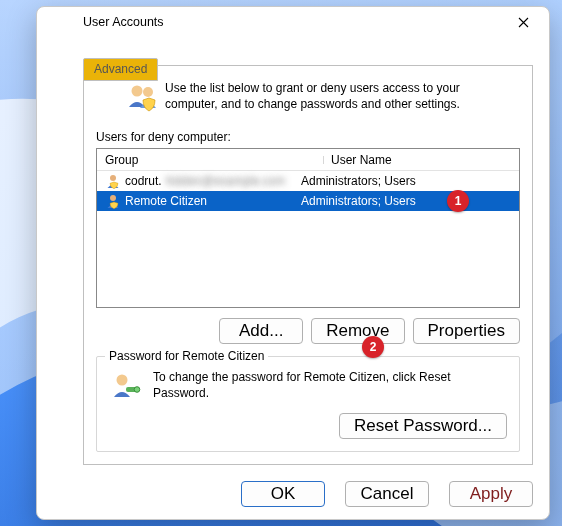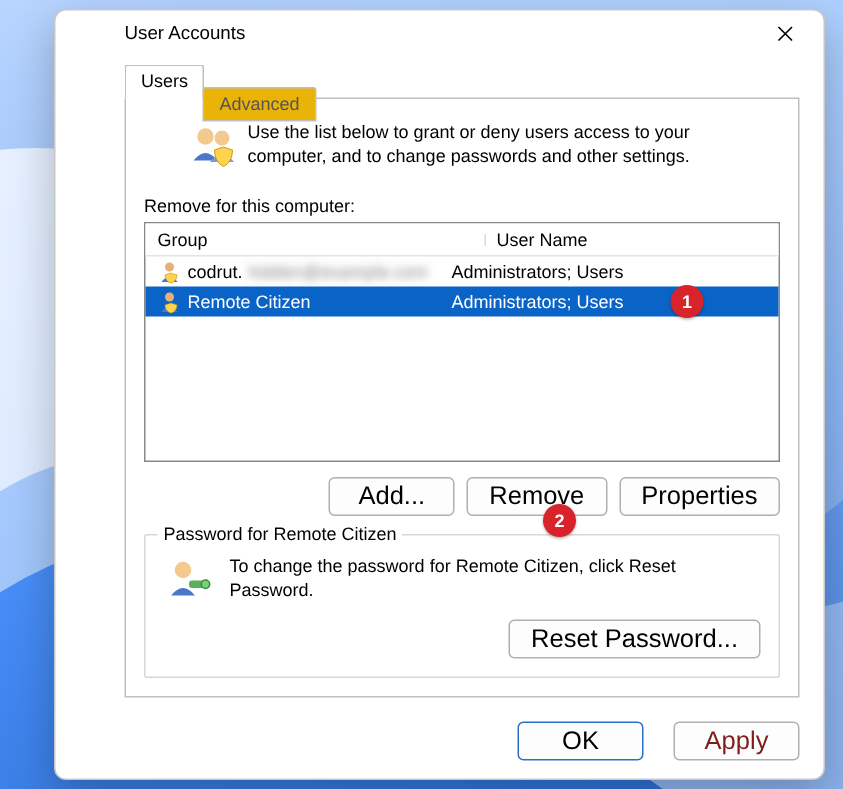--- a/index.html
+++ b/index.html
@@ -86,39 +86,38 @@
     <span class="spacer"></span>
     <div class="close-btn">
       <svg width="11" height="11" viewBox="0 0 11 11">
           <path d="M1 1 L10 10 M10 1 L1 10" stroke-width="1.1" fill="none"></path>
         </svg>
     </div>
   </div>
 
   <div class="client">
     <div class="tabs">
-      <div class="tab active">Users</div>
       <div class="tab inactive">Advanced</div>
     </div>
     <div class="tab-pane">
 
       <div class="intro">
         <span class="shield-icon">
           <svg width="34" height="34" viewBox="0 0 34 34">
             <circle cx="11" cy="11" r="5.5" fill="#f3c98e"></circle>
             <path d="M3 27 q8 -10 16 0 z" fill="#4a77c8"></path>
             <circle cx="22" cy="12" r="5" fill="#f3c98e"></circle>
             <path d="M14 28 q8 -10 16 0 z" fill="#6b9be0"></path>
             <path d="M23 18 l6 2 q0 8 -6 11 q-6 -3 -6 -11 z" fill="#ffd34d" stroke="#c98f00" stroke-width="0.6"></path>
           </svg>
         </span>
         <div class="intro-text">Use the list below to grant or deny users access to your computer, and to change passwords and other settings.</div>
       </div>
 
-      <div class="section-label">Remove for this computer:</div>
+      <div class="section-label">Users for deny computer:</div>
 
       <div class="listview">
         <div class="lv-header">
           <div class="col col-group">Group</div>
           <div class="col col-name">User Name</div>
         </div>
 
         <div class="lv-row">
           <div class="cell col-name">
             <span class="user-icon">
@@ -173,15 +172,16 @@
         <div class="pw-btn-row">
           <div class="btn">Reset Password...</div>
         </div>
       </div>
 
     </div>
   </div>
 
   <div class="dlg-btn-row">
     <div class="btn def">OK</div>
+    <div class="btn">Cancel</div>
     <div class="btn disabled">Apply</div>
   </div>
 </div>
 
 </body></html>

